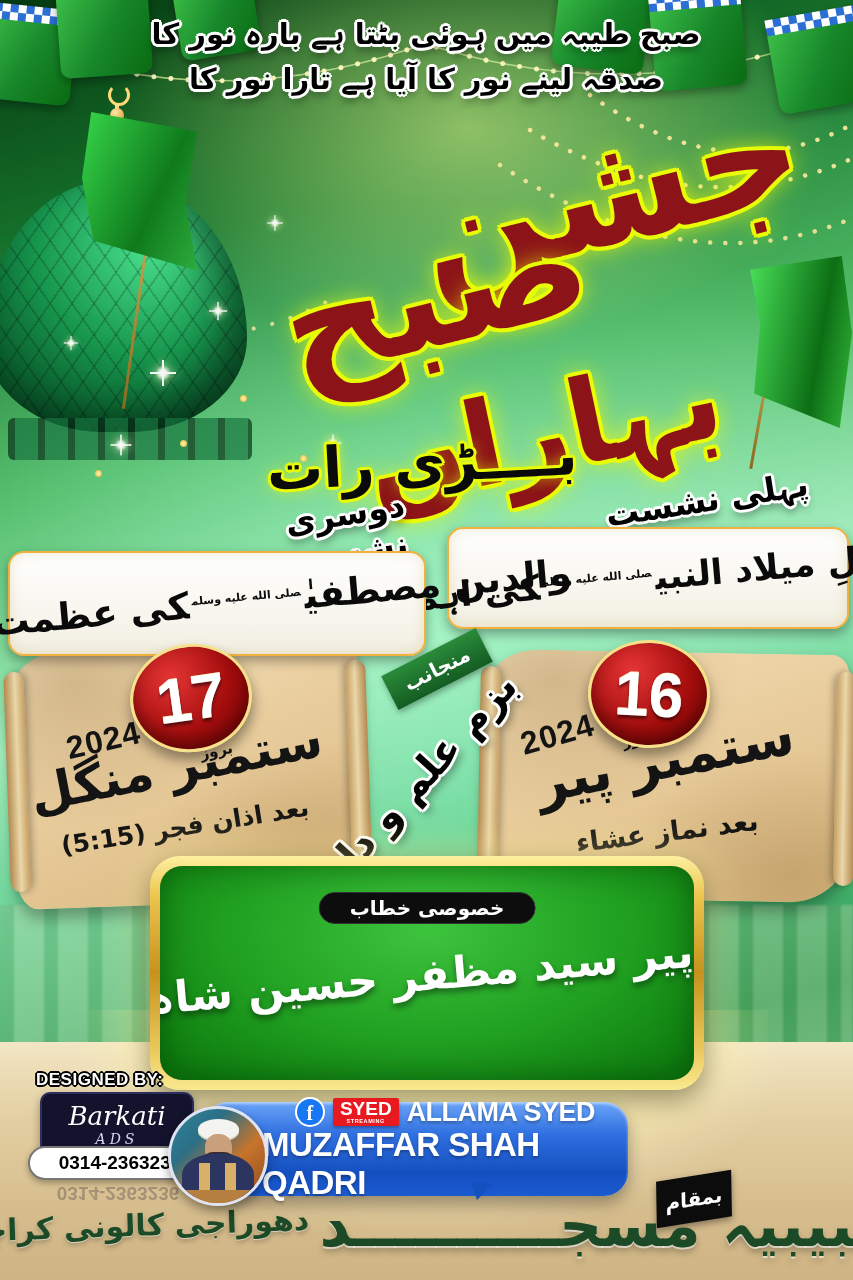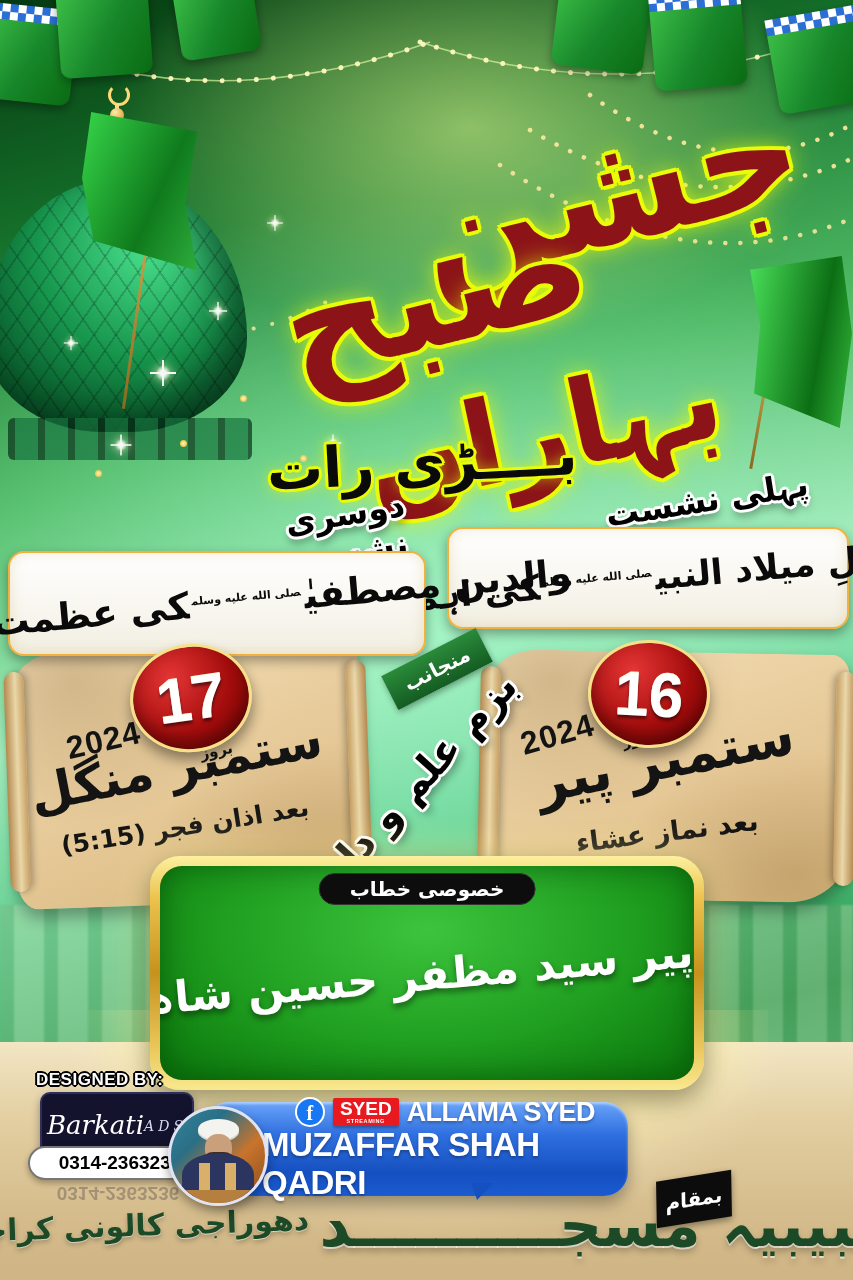--- a/index.html
+++ b/index.html
@@ -79,35 +79,35 @@
   .orgname span{position:absolute;left:0;top:62px;width:260px;text-align:center;font-size:40px;font-weight:bold;color:#000;direction:rtl;transform:rotate(-48deg);white-space:nowrap;}
   
   .rays{left:88px;top:1010px;width:680px;height:180px;z-index:2;
     background:radial-gradient(ellipse at 50% 0%,rgba(255,247,180,.95),rgba(255,238,150,.4) 45%,transparent 75%);}
   .banner{left:150px;top:856px;width:554px;height:234px;z-index:3;border-radius:30px;padding:10px;box-sizing:border-box;
     background:linear-gradient(180deg,#fdf0a0 0%,#ecc34d 18%,#c6921d 50%,#eac75b 82%,#f9e98f 100%);
     box-shadow:0 10px 26px rgba(0,0,0,.38),0 0 46px rgba(255,240,150,.55);}
   .banner-in{position:relative;width:100%;height:100%;border-radius:22px;overflow:hidden;
     background:radial-gradient(ellipse at 50% 30%,#3dc43d,#1f9e1f 55%,#0e7c0f 92%);
     box-shadow:inset 0 0 32px rgba(0,60,0,.55);}
-  .kh-pill{position:absolute;top:7px;left:50%;transform:translateX(-50%);background:#0d0d0d;color:#fff;border:1px solid #333;
+  .kh-pill{position:absolute;top:26px;left:50%;transform:translateX(-50%);background:#0d0d0d;color:#fff;border:1px solid #333;
     padding:3px 30px;border-radius:999px;font-size:20px;font-weight:bold;direction:rtl;white-space:nowrap;}
   .honorific{position:absolute;top:48px;right:66px;color:#fff;font-size:26px;font-weight:bold;direction:rtl;text-shadow:0 2px 4px rgba(0,0,0,.45);}
   .bigname{position:absolute;top:84px;left:0;width:100%;text-align:center;color:#fff;font-size:43px;font-weight:bold;direction:rtl;
     transform:rotate(-5deg);white-space:nowrap;text-shadow:0 4px 6px rgba(0,0,0,.45);}
   
   .arches{position:absolute;z-index:1;opacity:.5;filter:blur(1px);
     background:repeating-linear-gradient(90deg,rgba(130,160,110,.5) 0 14px,rgba(235,228,195,.55) 14px 44px);}
   .floor{left:0;top:1042px;width:853px;height:238px;z-index:1;
     background:radial-gradient(ellipse at 50% 0,rgba(255,250,215,.85),transparent 60%),
       linear-gradient(180deg,#f2e6c4 0%,#e3cfa2 32%,#d6bd8d 70%,#cfb484 100%);}
   
   .dz-label{left:36px;top:1070px;z-index:4;color:#fff;font-family:"Liberation Sans",sans-serif;font-size:17px;font-weight:bold;letter-spacing:.5px;}
   .dz-box{left:40px;top:1092px;width:150px;height:62px;z-index:4;background:#13132e;border:2px solid #2e2e5e;border-radius:10px;
-    display:flex;align-items:center;justify-content:center;box-shadow:0 4px 8px rgba(0,0,0,.35);}
+    display:flex;flex-direction:column;align-items:center;justify-content:center;box-shadow:0 4px 8px rgba(0,0,0,.35);}
   .dz-brand{font-family:"DejaVu Serif",serif;font-style:italic;font-size:26px;color:#fff;line-height:1;}
   .dz-sub{font-family:"DejaVu Serif",serif;font-style:italic;font-size:14px;letter-spacing:4px;color:#d8d8f0;margin-top:2px;}
   .dz-phone{left:28px;top:1146px;width:180px;height:30px;z-index:4;background:#fff;border:2px solid #777;border-radius:999px;
     display:flex;align-items:center;justify-content:center;font-family:"Liberation Sans",sans-serif;font-size:19px;font-weight:bold;color:#000;box-shadow:0 3px 6px rgba(0,0,0,.3);}
   .dz-reflect{left:28px;top:1182px;width:180px;z-index:4;text-align:center;font-family:"Liberation Sans",sans-serif;font-size:19px;font-weight:bold;color:rgba(40,40,60,.3);transform:scaleY(-1);}
   
   .photo{left:168px;top:1106px;width:94px;height:94px;z-index:6;border-radius:50%;border:3px solid #dfe3f2;overflow:hidden;
     background:linear-gradient(135deg,#31859c 0%,#2b6f86 30%,#c8742c 62%,#8a4a1f 100%);box-shadow:0 5px 11px rgba(0,0,0,.38);}
   .ph-desk{position:absolute;bottom:0;left:0;width:100%;height:13px;background:#b5803f;}
   .ph-body{position:absolute;bottom:6px;left:11px;width:72px;height:44px;background:#2b3560;border-radius:50% 50% 0 0;}
@@ -196,20 +196,24 @@
   <div class="sp" style="left:205px;top:298px;transform:scale(.7)"></div>
   <div class="sp" style="left:108px;top:432px;transform:scale(.8)"></div>
   <div class="sp" style="left:262px;top:210px;transform:scale(.6)"></div>
   <div class="sp" style="left:58px;top:330px;transform:scale(.55)"></div>
   <div class="sp" style="left:320px;top:430px;transform:scale(.65)"></div>
   <div class="dotlight" style="left:95px;top:470px"></div>
   <div class="dotlight" style="left:180px;top:440px"></div>
   <div class="dotlight" style="left:240px;top:395px"></div>
   <div class="dotlight" style="left:300px;top:455px"></div>
 
+  <div class="abs verse">
+    <div class="ow">صبح طیبہ میں ہوئی بٹتا ہے بارہ نور کا</div>
+    <div class="ow">صدقہ لینے نور کا آیا ہے تارا نور کا</div>
+  </div>
 
   <div class="abs title">
     <span class="t1 gy">جشن</span>
     <span class="t2 gy">صبح</span>
     <span class="t3 gy">بہاراں</span>
   </div>
   <div class="abs subtitle gy2">بــــڑی رات</div>
 
   <div class="sess-label ow" style="left:582px;top:480px;width:250px;transform:rotate(-9deg)">پہلی نشست</div>
   <div class="sess-box" style="left:447px;top:527px;width:398px;height:98px">

